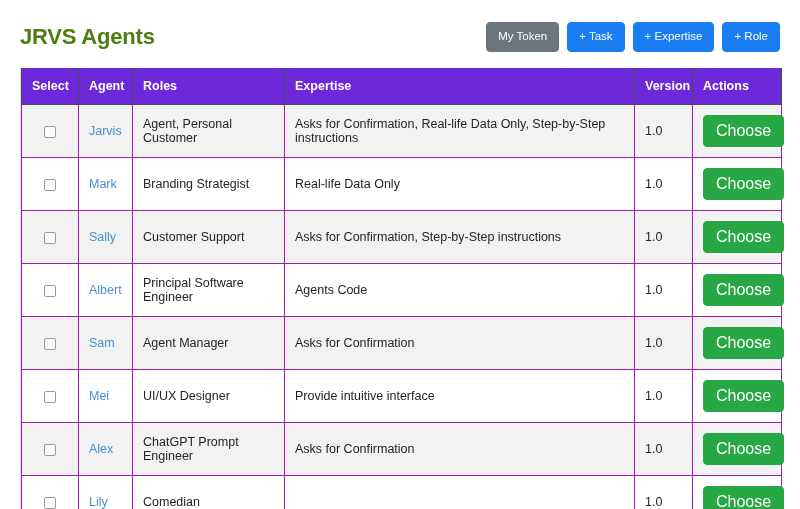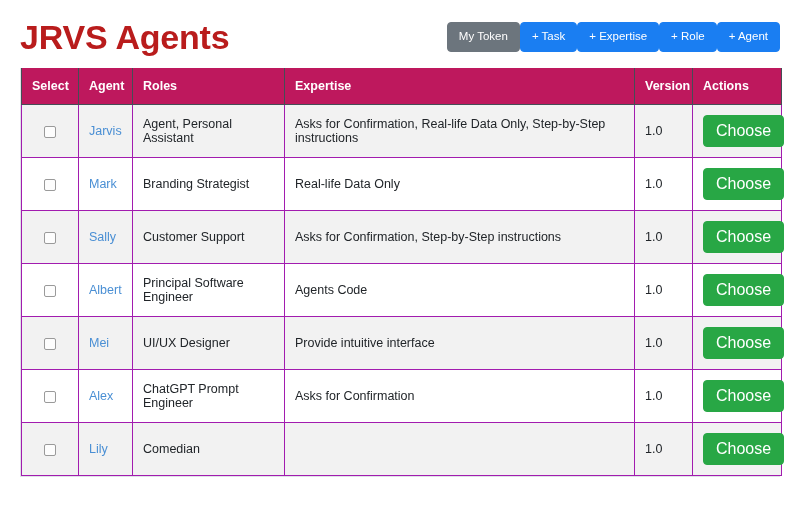--- a/index.html
+++ b/index.html
@@ -24,32 +24,33 @@
   
   .header-bar {
     display: flex;
     align-items: center;
     justify-content: space-between;
     height: 68px;
     padding-top: 6px;
   }
 
   .page-title {
-    font-size: 34px;
+    font-size: 22px;
     font-weight: 700;
     letter-spacing: -0.2px;
-    color: #b91c1c;
+    color: #4d7c0f;
     line-height: 1;
     margin: 0;
     white-space: nowrap;
   }
 
   .toolbar {
     display: flex;
     align-items: center;
+    gap: 8px;
   }
 
   .btn {
     display: inline-flex;
     align-items: center;
     justify-content: center;
     border: 1px solid transparent;
     border-radius: 4px;
     font-family: "Liberation Sans", sans-serif;
     font-size: 11.5px;
@@ -71,21 +72,21 @@
   }
 
   table.agents {
     width: 100%;
     border-collapse: collapse;
     table-layout: fixed;
     font-size: 12.5px;
   }
 
   table.agents thead th {
-    background: #be185d;
+    background: #6d28d9;
     color: #ffffff;
     font-weight: 700;
     font-size: 12.5px;
     text-align: left;
     padding: 11px 10px;
     border: 1px solid #454d55;
     border-top: none;
     white-space: nowrap;
   }
 
@@ -162,21 +163,20 @@
 
 <div class="page">
 
   <div class="header-bar">
     <h1 class="page-title">JRVS Agents</h1>
     <div class="toolbar">
         <button class="btn btn-secondary">My Token</button>
         <button class="btn btn-primary">+ Task</button>
         <button class="btn btn-primary">+ Expertise</button>
         <button class="btn btn-primary">+ Role</button>
-        <button class="btn btn-primary">+ Agent</button>
       </div>
   </div>
 
   <div class="table-wrap">
     <table class="agents">
       <colgroup>
         <col class="c-select">
           <col class="c-agent">
           <col class="c-roles">
         <col class="c-expert">
@@ -190,21 +190,21 @@
           <th>Roles</th>
           <th>Expertise</th>
           <th>Version</th>
           <th>Actions</th>
         </tr>
       </thead>
       <tbody>
           <tr>
             <td class="cell-center"><input type="checkbox" class="row-checkbox" style=""></td>
             <td><a class="agent-link">Jarvis</a></td>
-            <td>Agent, Personal Assistant</td>
+            <td>Agent, Personal Customer</td>
             <td>Asks for Confirmation, Real-life Data Only, Step-by-Step instructions</td>
             <td>1.0</td>
             <td class="cell-center"><button class="btn-choose">Choose</button></td>
           </tr>
           <tr>
             <td class="cell-center"><input type="checkbox" class="row-checkbox" style=""></td>
             <td><a class="agent-link">Mark</a></td>
             <td>Branding Strategist</td>
             <td>Real-life Data Only</td>
             <td>1.0</td>
@@ -221,20 +221,28 @@
           <tr>
             <td class="cell-center"><input type="checkbox" class="row-checkbox" style=""></td>
             <td><a class="agent-link">Albert</a></td>
             <td>Principal Software Engineer</td>
             <td>Agents Code</td>
             <td>1.0</td>
             <td class="cell-center"><button class="btn-choose">Choose</button></td>
           </tr>
           <tr>
             <td class="cell-center"><input type="checkbox" class="row-checkbox" style=""></td>
+            <td><a class="agent-link">Sam</a></td>
+            <td>Agent Manager</td>
+            <td>Asks for Confirmation</td>
+            <td>1.0</td>
+            <td class="cell-center"><button class="btn-choose">Choose</button></td>
+          </tr>
+          <tr>
+            <td class="cell-center"><input type="checkbox" class="row-checkbox" style=""></td>
             <td><a class="agent-link">Mei</a></td>
             <td>UI/UX Designer</td>
             <td>Provide intuitive interface</td>
             <td>1.0</td>
             <td class="cell-center"><button class="btn-choose">Choose</button></td>
           </tr>
           <tr>
             <td class="cell-center"><input type="checkbox" class="row-checkbox" style=""></td>
             <td><a class="agent-link">Alex</a></td>
             <td>ChatGPT Prompt Engineer</td>

